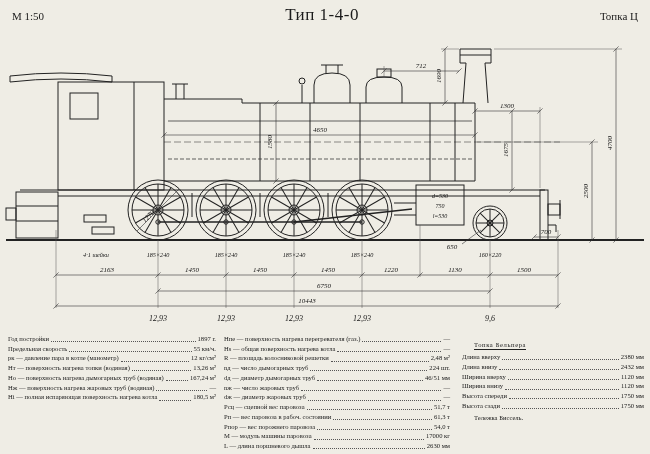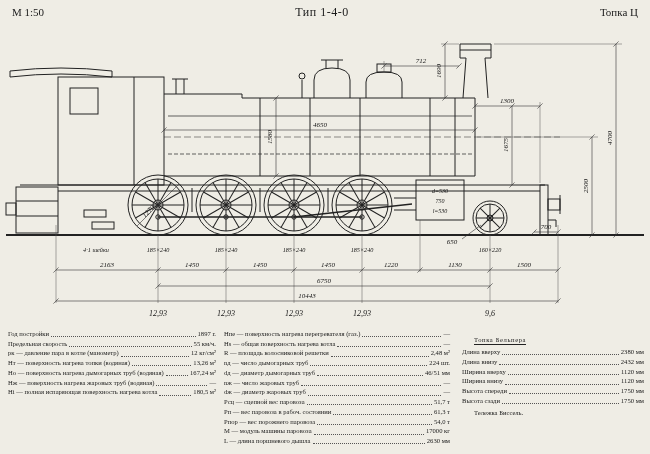--- a/index.html
+++ b/index.html
@@ -1,19 +1,19 @@
 <!DOCTYPE html>
 <html><head>
 <meta charset="utf-8">
 <style>
   html,body{margin:0;padding:0;}
   body{width:650px;height:454px;background:#efede5;font-family:"Liberation Serif",serif;color:#1b1b1b;overflow:hidden;}
   .page{position:relative;width:650px;height:454px;}
   .hdr{display:flex;justify-content:space-between;align-items:baseline;padding:5px 12px 0 12px;font-size:11px;}
-  .hdr .ct{font-size:12px;letter-spacing:0.5px;}
+  .hdr .ct{font-size:17px;letter-spacing:0.5px;}
   svg{display:block;}
   .specs{display:flex;padding:2px 6px 0 8px;font-size:6.6px;line-height:1.25;}
   .c1{width:208px;}
   .c2{width:226px;padding-left:8px;}
   .c3{width:182px;padding-left:12px;}
   .r{display:flex;align-items:flex-end;margin-bottom:1.5px;}
   .l{flex:0 1 auto;}
   .d{flex:1 0 6px;border-bottom:1px dotted #555;margin:0 2px 1px 2px;}
   .v{flex:0 0 auto;white-space:nowrap;}
   .c3 .t{display:inline-block;border-bottom:1px solid #222;margin:6px 0 3px 12px;letter-spacing:0.6px;}

